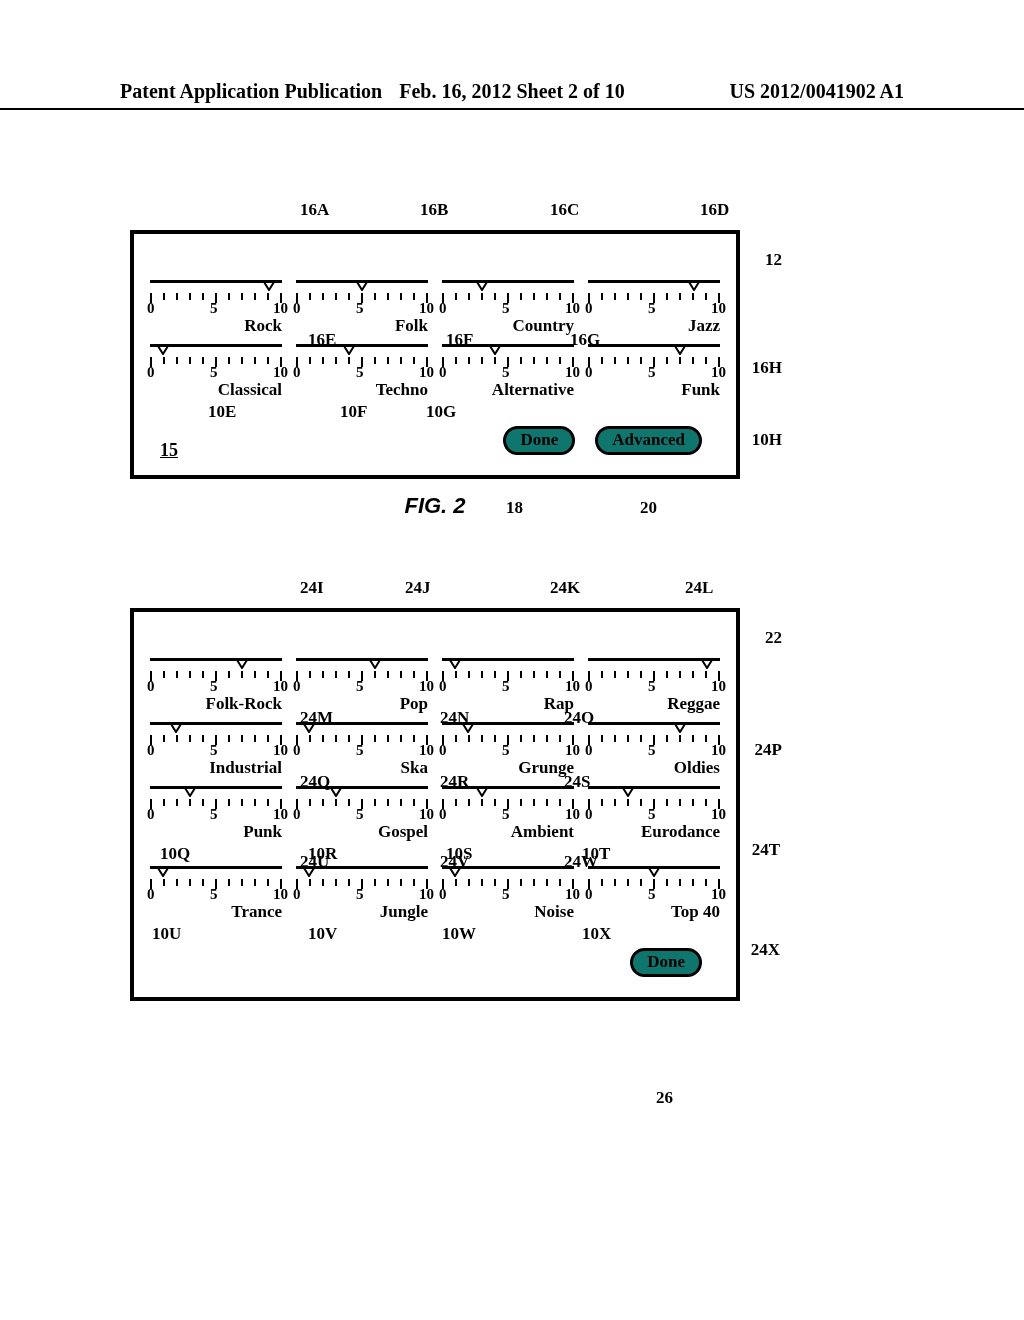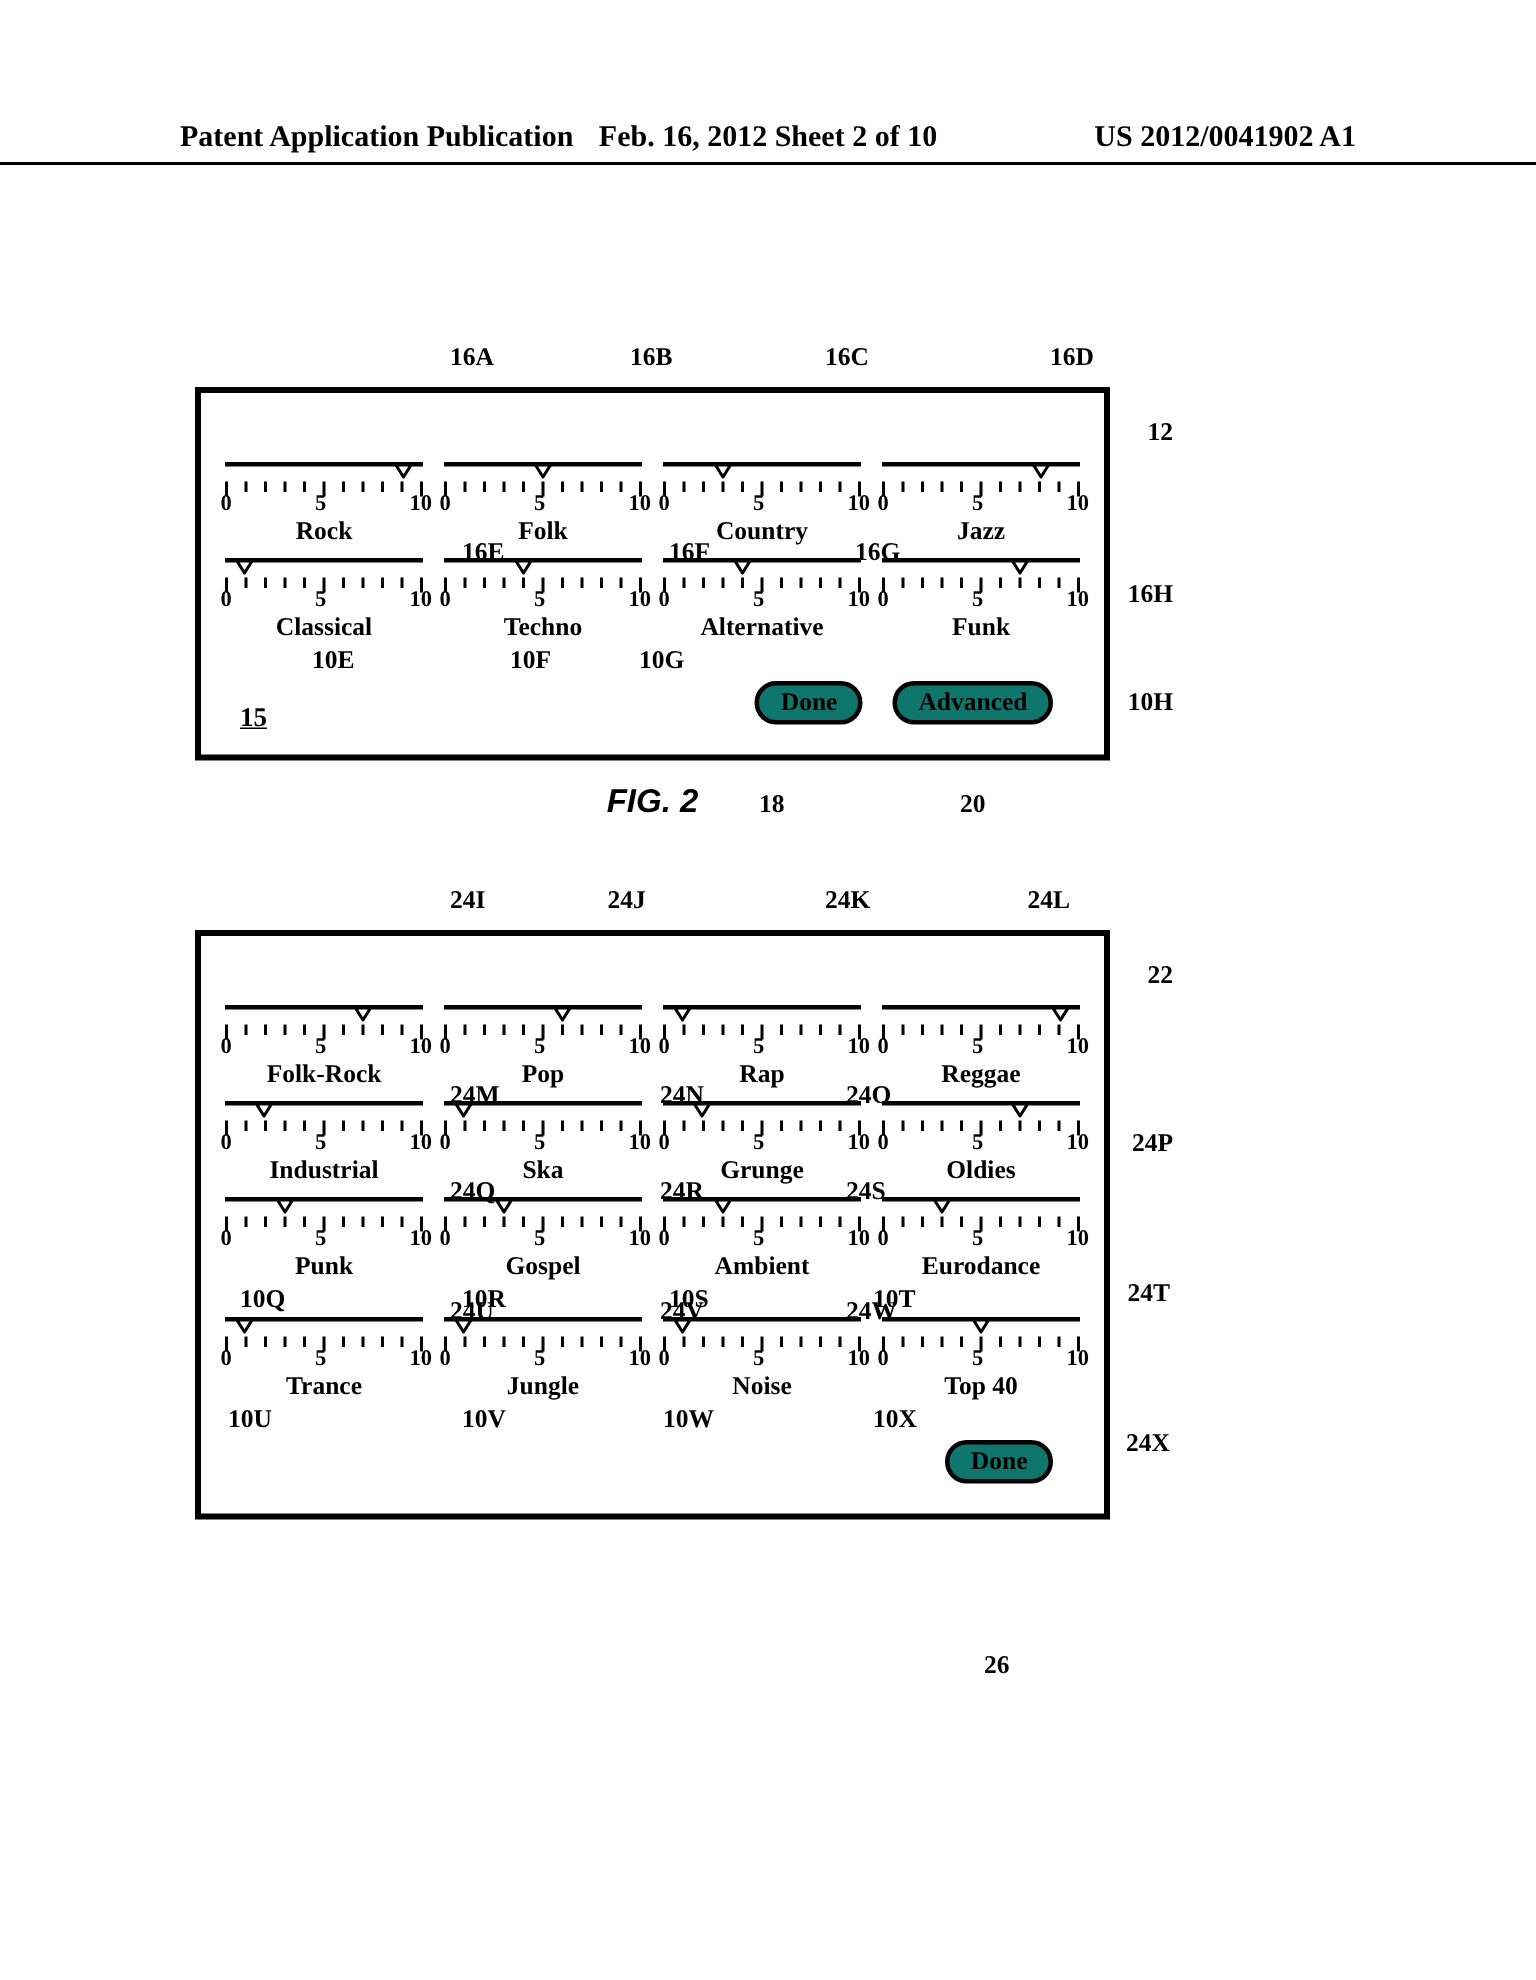--- a/index.html
+++ b/index.html
@@ -26,24 +26,23 @@
     position: absolute;
     top: 108px;
     left: 0;
     width: 1024px;
     border-top: 2px solid #000;
   }
 
   .fig-wrap {
     position: absolute;
     left: 130px;
-    margin-top: 28px;
   }
   .fig2 { top: 230px; width: 610px; }
-  .fig3 { top: 592px; width: 610px; }
+  .fig3 { top: 608px; width: 610px; }
 
   .panel {
     border: 4px solid #000;
     padding: 46px 16px 20px 16px;
     position: relative;
   }
   .row {
     display: flex;
     justify-content: space-between;
     margin-bottom: 8px;
@@ -81,21 +80,21 @@
     display: flex;
     justify-content: space-between;
     font-size: 15px;
     font-weight: bold;
     margin-top: -1px;
     padding: 0 0px;
   }
   .nums span:first-child{ margin-left:-3px;}
   .nums span:last-child{ margin-right:-6px;}
   .genre {
-    text-align: center;
+    text-align: right;
     font-size: 17px;
     font-weight: bold;
     margin-top: -1px;
   }
   .panel-ref {
     position: absolute;
     bottom: 14px;
     left: 26px;
     font-size: 18px;
     font-weight: bold;

